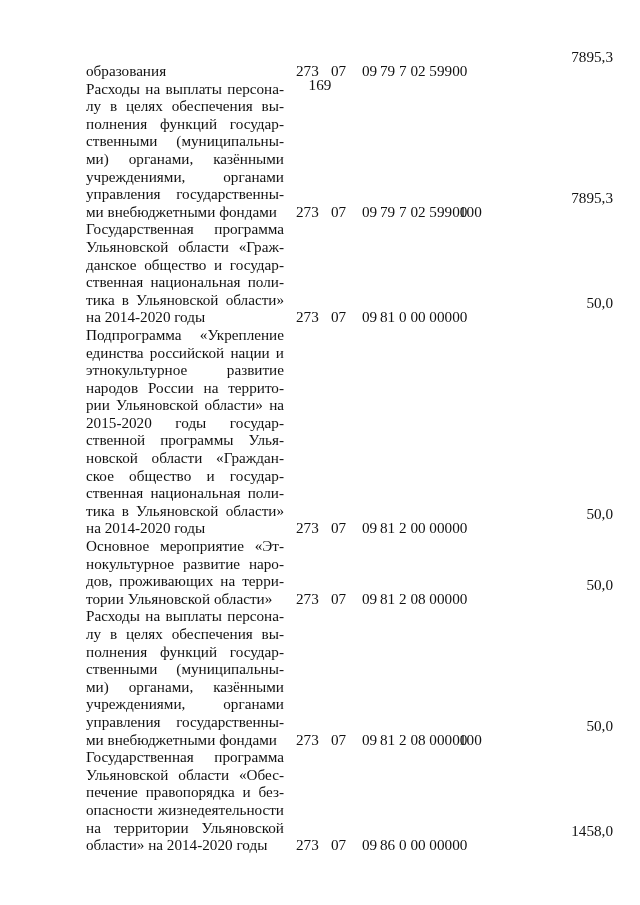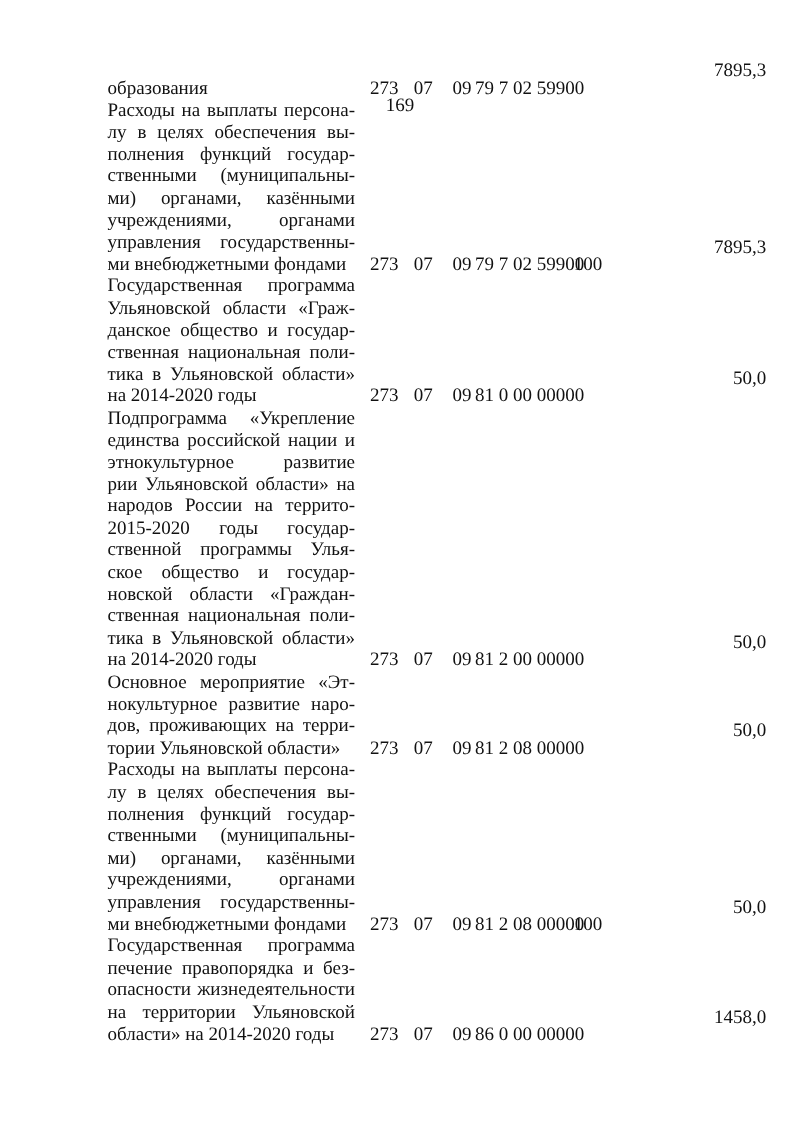--- a/index.html
+++ b/index.html
@@ -95,26 +95,26 @@
       <span class="c-vr"></span>
     </div>
     <div class="amount">50,0</div>
   </div>
 
   <div class="row">
     <div class="desc">
       <span class="ln">Подпрограмма «Укрепление</span>
       <span class="ln">единства российской нации и</span>
       <span class="ln">этнокультурное развитие</span>
+      <span class="ln">народов России на террито-</span>
       <span class="ln">рии Ульяновской области» на</span>
-      <span class="ln">народов России на террито-</span>
       <span class="ln">2015-2020 годы государ-</span>
       <span class="ln">ственной программы Улья-</span>
+      <span class="ln">новской области «Граждан-</span>
       <span class="ln">ское общество и государ-</span>
-      <span class="ln">новской области «Граждан-</span>
       <span class="ln">ственная национальная поли-</span>
       <span class="ln">тика в Ульяновской области»</span>
       <span class="ln last">на 2014-2020 годы</span>
     </div>
     <div class="codes">
       <span class="c-ved">273</span>
       <span class="c-rz">07</span>
       <span class="c-pr">09</span>
       <span class="c-csr">81 2 00 00000</span>
       <span class="c-vr"></span>
@@ -156,20 +156,21 @@
       <span class="c-pr">09</span>
       <span class="c-csr">81 2 08 00000</span>
       <span class="c-vr">100</span>
     </div>
     <div class="amount">50,0</div>
   </div>
 
   <div class="row">
     <div class="desc">
       <span class="ln">Государственная программа</span>
+      <span class="ln">Ульяновской области «Обес-</span>
       <span class="ln">печение правопорядка и без-</span>
       <span class="ln">опасности жизнедеятельности</span>
       <span class="ln">на территории Ульяновской</span>
       <span class="ln last">области» на 2014-2020 годы</span>
     </div>
     <div class="codes">
       <span class="c-ved">273</span>
       <span class="c-rz">07</span>
       <span class="c-pr">09</span>
       <span class="c-csr">86 0 00 00000</span>

